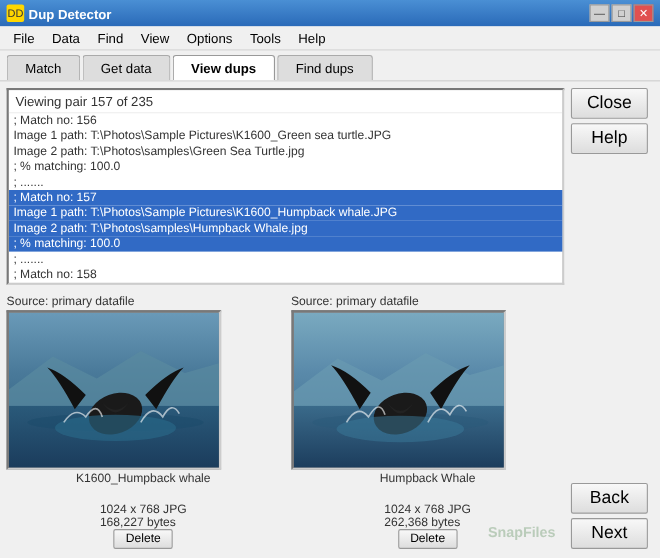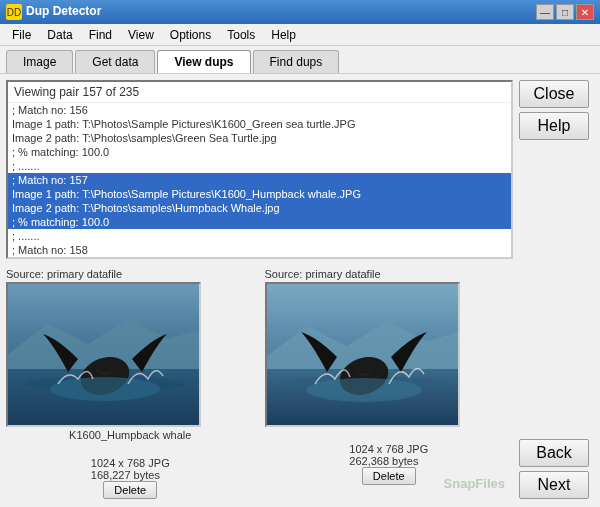--- a/index.html
+++ b/index.html
@@ -10,21 +10,21 @@
       width: 600px;
       height: 507px;
       overflow: hidden;
     }
 
     
     .title-bar {
       background: linear-gradient(to bottom, #4a8fd4, #2a6ab8);
       color: white;
       display: flex;
-      align-items: flex-start;
+      align-items: flex-end;
       padding: 4px 6px;
       height: 24px;
       user-select: none;
     }
     .title-bar-icon {
       width: 16px;
       height: 16px;
       margin-right: 4px;
       background: #ffd700;
       border-radius: 2px;
@@ -246,21 +246,21 @@
   <span class="menu-item">File</span>
   <span class="menu-item">Data</span>
   <span class="menu-item">Find</span>
   <span class="menu-item">View</span>
   <span class="menu-item">Options</span>
   <span class="menu-item">Tools</span>
   <span class="menu-item">Help</span>
 </div>
 
 <div class="tab-bar">
-  <div class="tab">Image</div>
+  <div class="tab">Match</div>
   <div class="tab">Get data</div>
   <div class="tab active">View dups</div>
   <div class="tab">Find dups</div>
 </div>
 
 <div class="main-content">
 
   <div class="left-panel">
 
     <div class="list-area">
@@ -357,20 +357,21 @@
 
             <path d="M134,88 Q150,58 160,48 Q144,53 124,73 Z" fill="#111"></path>
 
             <path d="M85,82 Q97,97 109,82 Q97,102 85,82 Z" fill="#222"></path>
 
             <ellipse cx="97" cy="106" rx="58" ry="12" fill="#3a7a9a" opacity="0.5"></ellipse>
             <path d="M48,100 Q58,83 68,95 Q78,78 83,93" stroke="white" stroke-width="1.5" fill="none" opacity="0.6"></path>
             <path d="M122,100 Q132,80 142,93 Q150,78 157,90" stroke="white" stroke-width="1.5" fill="none" opacity="0.6"></path>
           </svg>
         </div>
+        <div class="image-label">Humpback Whale</div>
         <div class="image-info-row">
           <div>
             <div class="image-info-text">1024 x 768 JPG</div>
             <div class="image-info-text">262,368 bytes</div>
           </div>
           <button class="delete-btn">Delete</button>
         </div>
       </div>
 
       <div class="watermark">SnapFiles</div>

